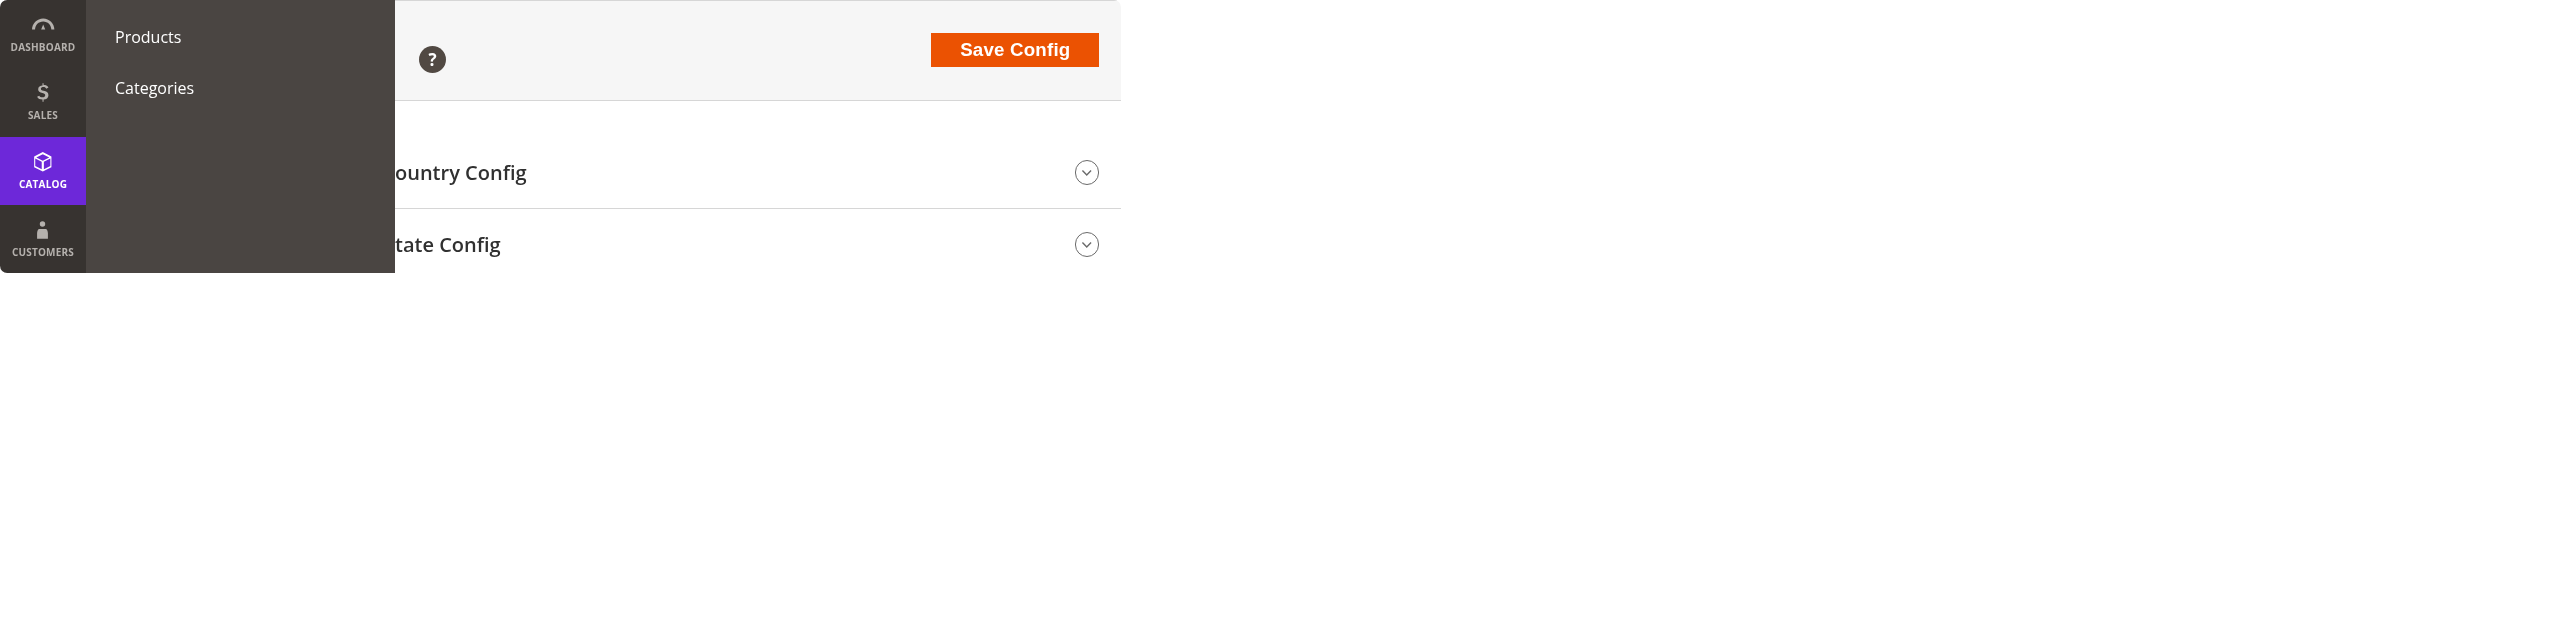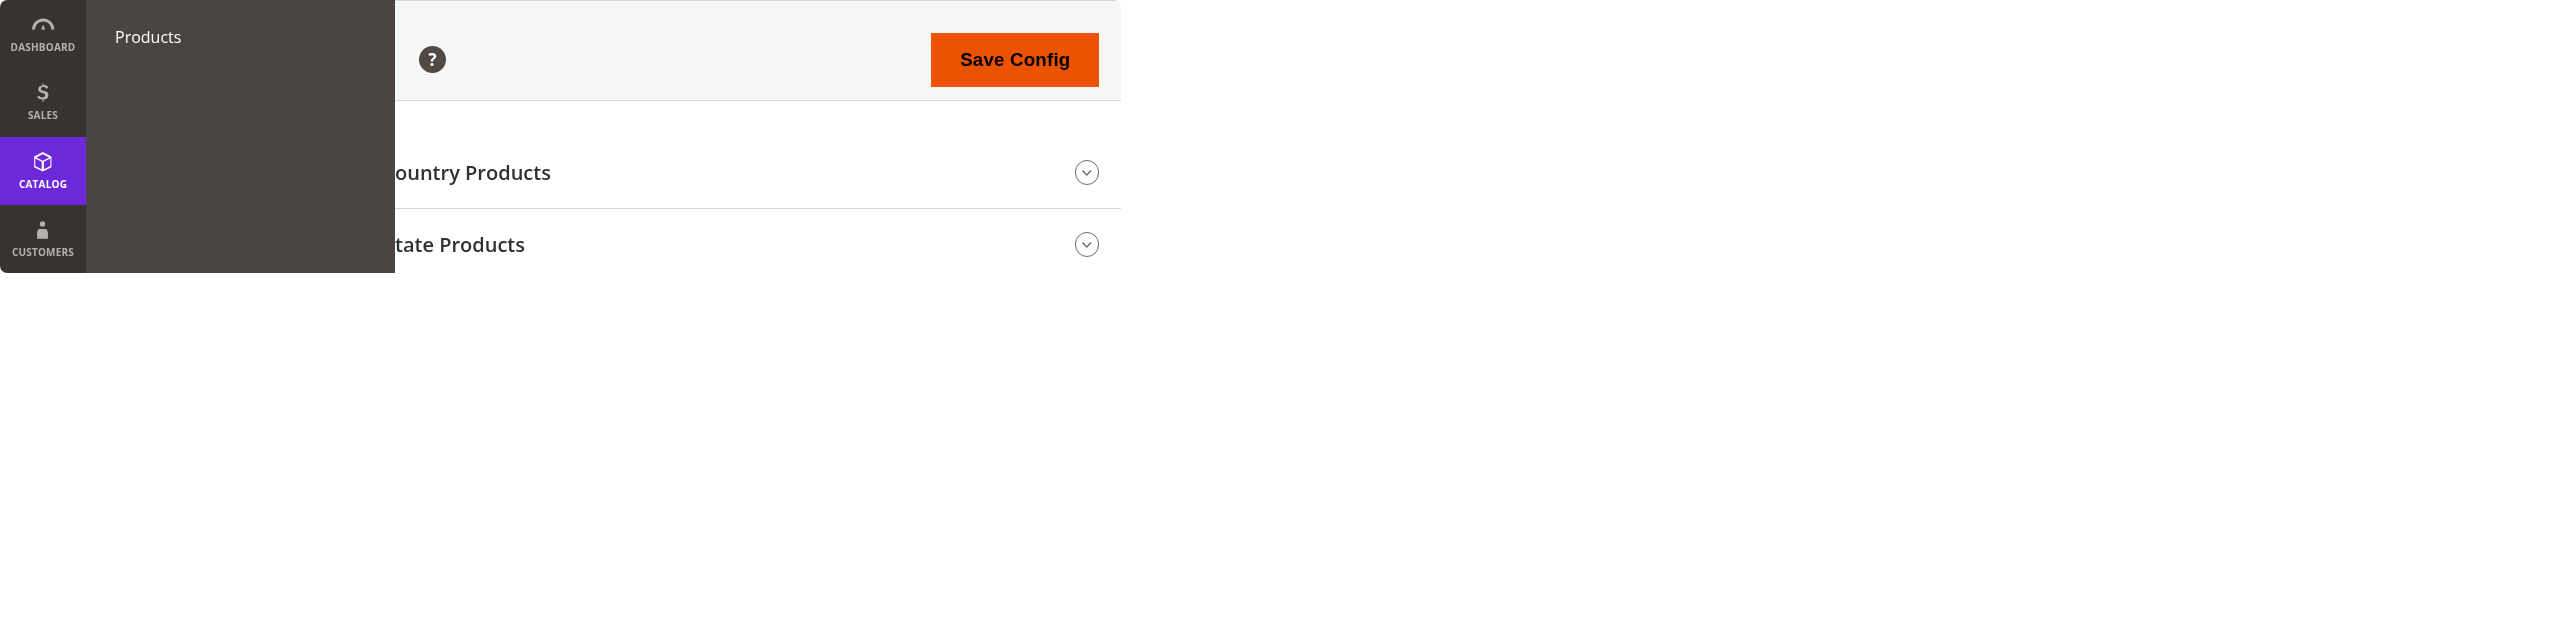--- a/index.html
+++ b/index.html
@@ -83,24 +83,24 @@
     color: #fff;
     display:flex; align-items:center; justify-content:center;
     font-weight: 700;
     font-size: 17px;
     cursor: pointer;
   }
   .save-btn {
     position: absolute;
     right: 21.6px;
     top: 32px;
-    height: 54px;
+    height: 34px;
     padding: 0 29px;
     background: #eb5202;
-    color: #000000;
+    color: #ffffff;
     border: none;
     font-size: 18.7px;
     font-weight: 600;
     cursor: pointer;
     letter-spacing: 0.2px;
   }
   .section-row {
     display: flex;
     align-items: center;
     justify-content: space-between;
@@ -157,38 +157,39 @@
       <svg viewBox="0 0 24 36" width="13" height="20">
           <path d="M12 2a5 5 0 100 10 5 5 0 000-10zM6 16c-2 0-4 4-4 8v10h20V24c0-4-2-8-4-8H6z"></path>
         </svg>
     </span>
     <span class="label">CUSTOMERS</span>
   </div>
 </nav>
 
 <div class="flyout">
   <div class="flyout-item">Products</div>
+  <div class="flyout-item">Categories</div>
 </div>
 
 <div class="main">
   <div class="topbar">
     <div class="help-icon">?</div>
     <button class="save-btn">Save Config</button>
   </div>
   <div class="gap"></div>
   <div class="section-row">
-    <div class="title">ountry Products</div>
+    <div class="title">ountry Config</div>
     <div class="chevron-circle">
       <svg viewBox="0 0 16 16">
           <path d="M2 5l6 6 6-6"></path>
         </svg>
     </div>
   </div>
   <div class="section-row">
-    <div class="title">tate Products</div>
+    <div class="title">tate Config</div>
     <div class="chevron-circle">
       <svg viewBox="0 0 16 16">
           <path d="M2 5l6 6 6-6"></path>
         </svg>
     </div>
   </div>
 </div>
 
 
 </body></html>

